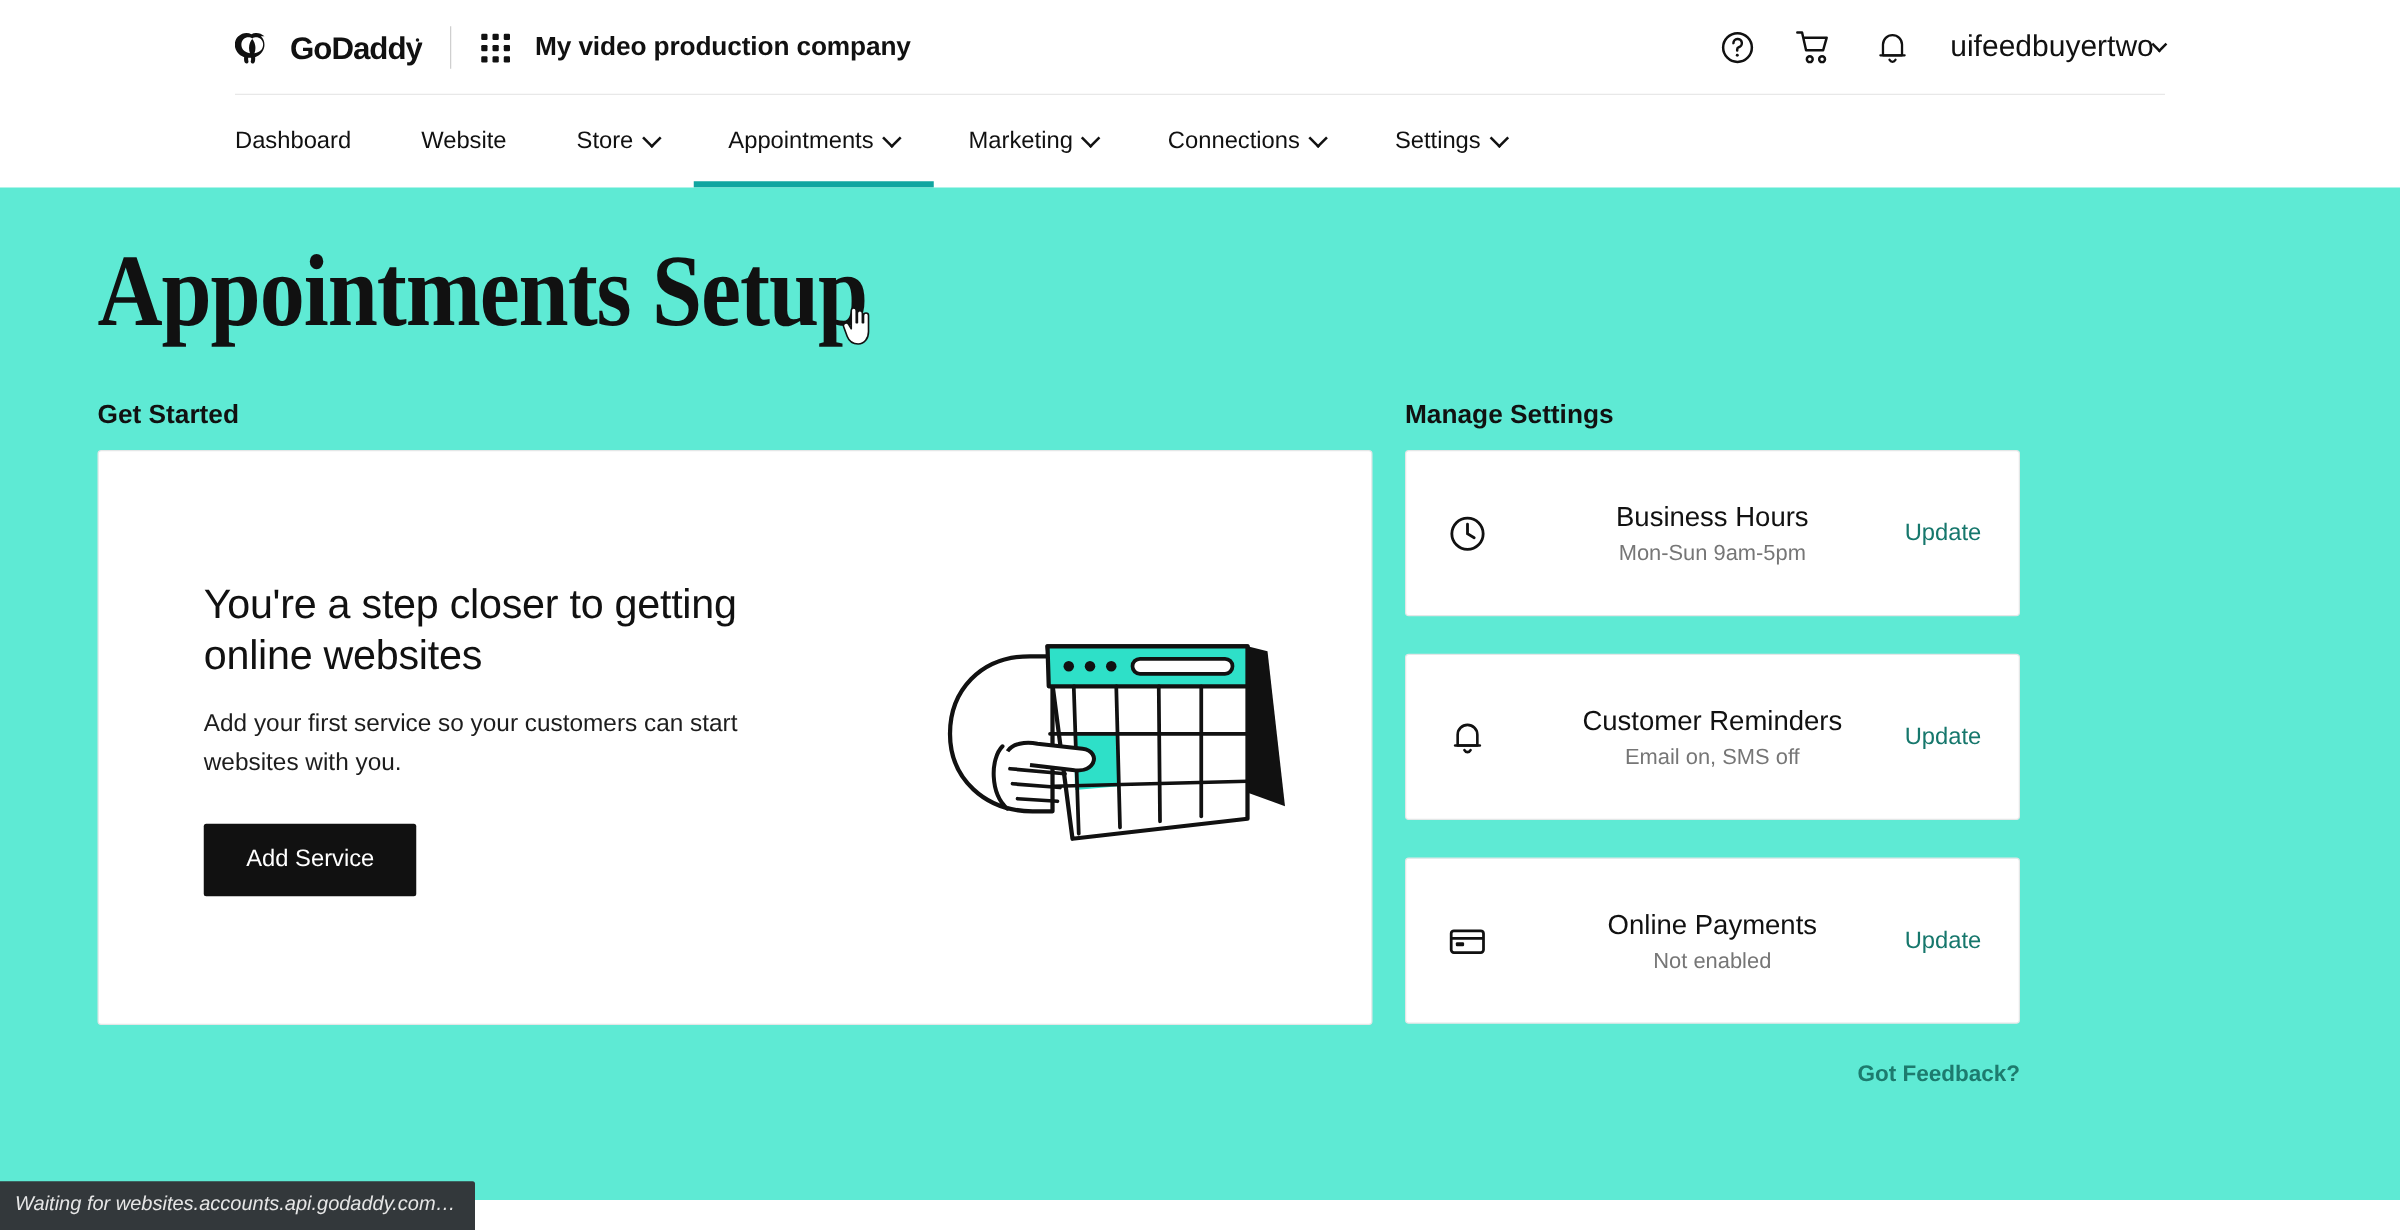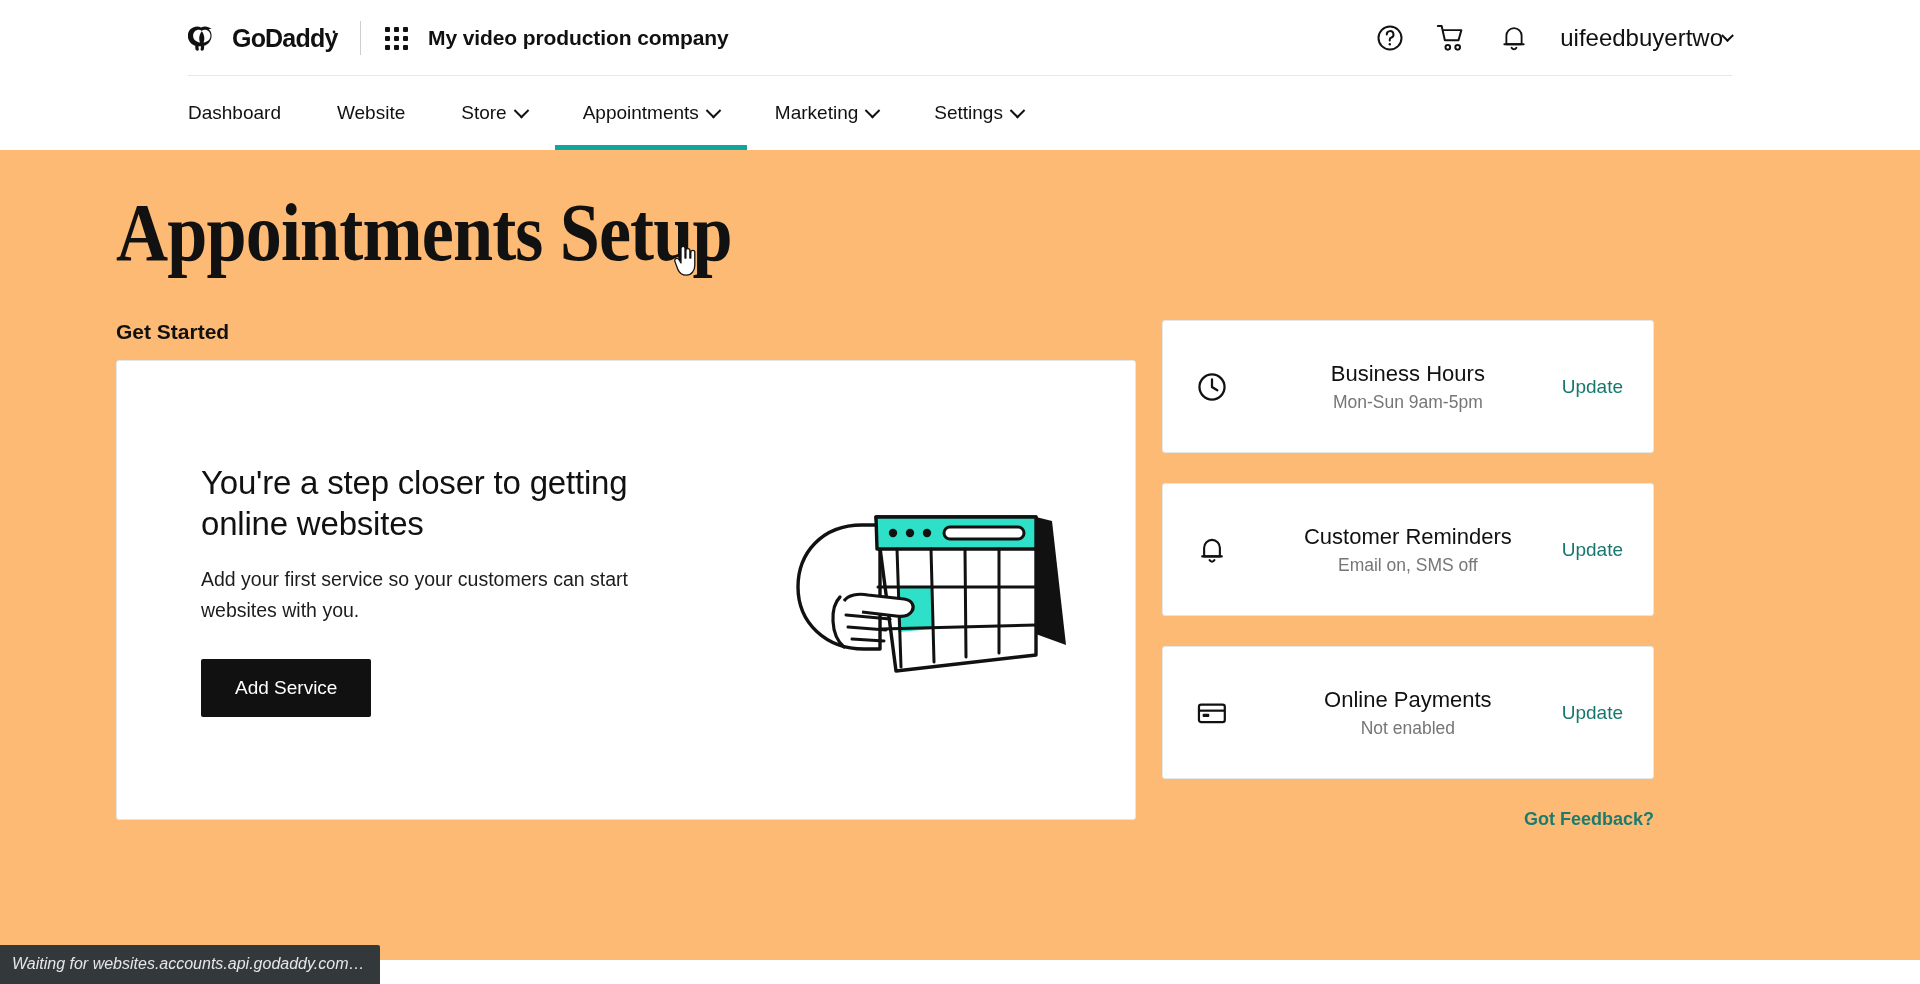--- a/index.html
+++ b/index.html
@@ -55,23 +55,23 @@
     content:""; position:absolute; left:0; right:0; bottom:0;
     height:5px; background:#10a5a0;
   }
   .caret { width:11px; height:11px; border-right:2px solid #111; border-bottom:2px solid #111;
            transform: rotate(45deg) translate(-2px,-2px); }
   .caret-sm { width:9px; height:9px; border-right:2px solid #111; border-bottom:2px solid #111;
            transform: rotate(45deg) translate(-2px,-2px); }
 
   
   .content {
-    background:#fdba74;
+    background:#5eead4;
     height: 810px;
-    padding: 0 116px;
+    padding: 0 78px;
     position:relative;
   }
   .page-title {
     font-family:"Liberation Serif", serif;
     font-weight:bold;
     font-size:82px;
     line-height:1;
     letter-spacing:-1px;
     color:#111;
     padding-top:42px;
@@ -218,20 +218,24 @@
     </div>
     <div class="nav-item active">
       <span>Appointments</span>
       <span class="caret"></span>
     </div>
     <div class="nav-item">
       <span>Marketing</span>
       <span class="caret"></span>
     </div>
     <div class="nav-item">
+      <span>Connections</span>
+      <span class="caret"></span>
+    </div>
+    <div class="nav-item">
       <span>Settings</span>
       <span class="caret"></span>
     </div>
   </div>
 
   <div class="content">
 
     <div class="page-title">Appointments Setup</div>
 
     <div class="cols">
@@ -279,20 +283,21 @@
               <path d="M62 110 L106 114" stroke="#111" stroke-width="3" fill="none" stroke-linecap="round"></path>
               <path d="M64 122 L102 125" stroke="#111" stroke-width="3" fill="none" stroke-linecap="round"></path>
               <path d="M68 134 L100 136" stroke="#111" stroke-width="3" fill="none" stroke-linecap="round"></path>
               <path d="M56 92 C46 102 46 130 60 142" fill="#fff" stroke="#111" stroke-width="3.2" stroke-linecap="round"></path>
             </svg>
           </div>
         </div>
       </div>
 
       <div class="col-right">
+        <div class="section-label">Manage Settings</div>
 
         <div class="setting-card">
           <div class="setting-icon">
             <svg width="32" height="32" viewBox="0 0 24 24" fill="none" stroke="#111" stroke-width="1.7" stroke-linecap="round">
               <circle cx="12" cy="12" r="9.4"></circle>
               <path d="M12 6.3V12l4 2.4"></path>
             </svg>
           </div>
           <div class="setting-body">
             <div class="setting-title">Business Hours</div>

